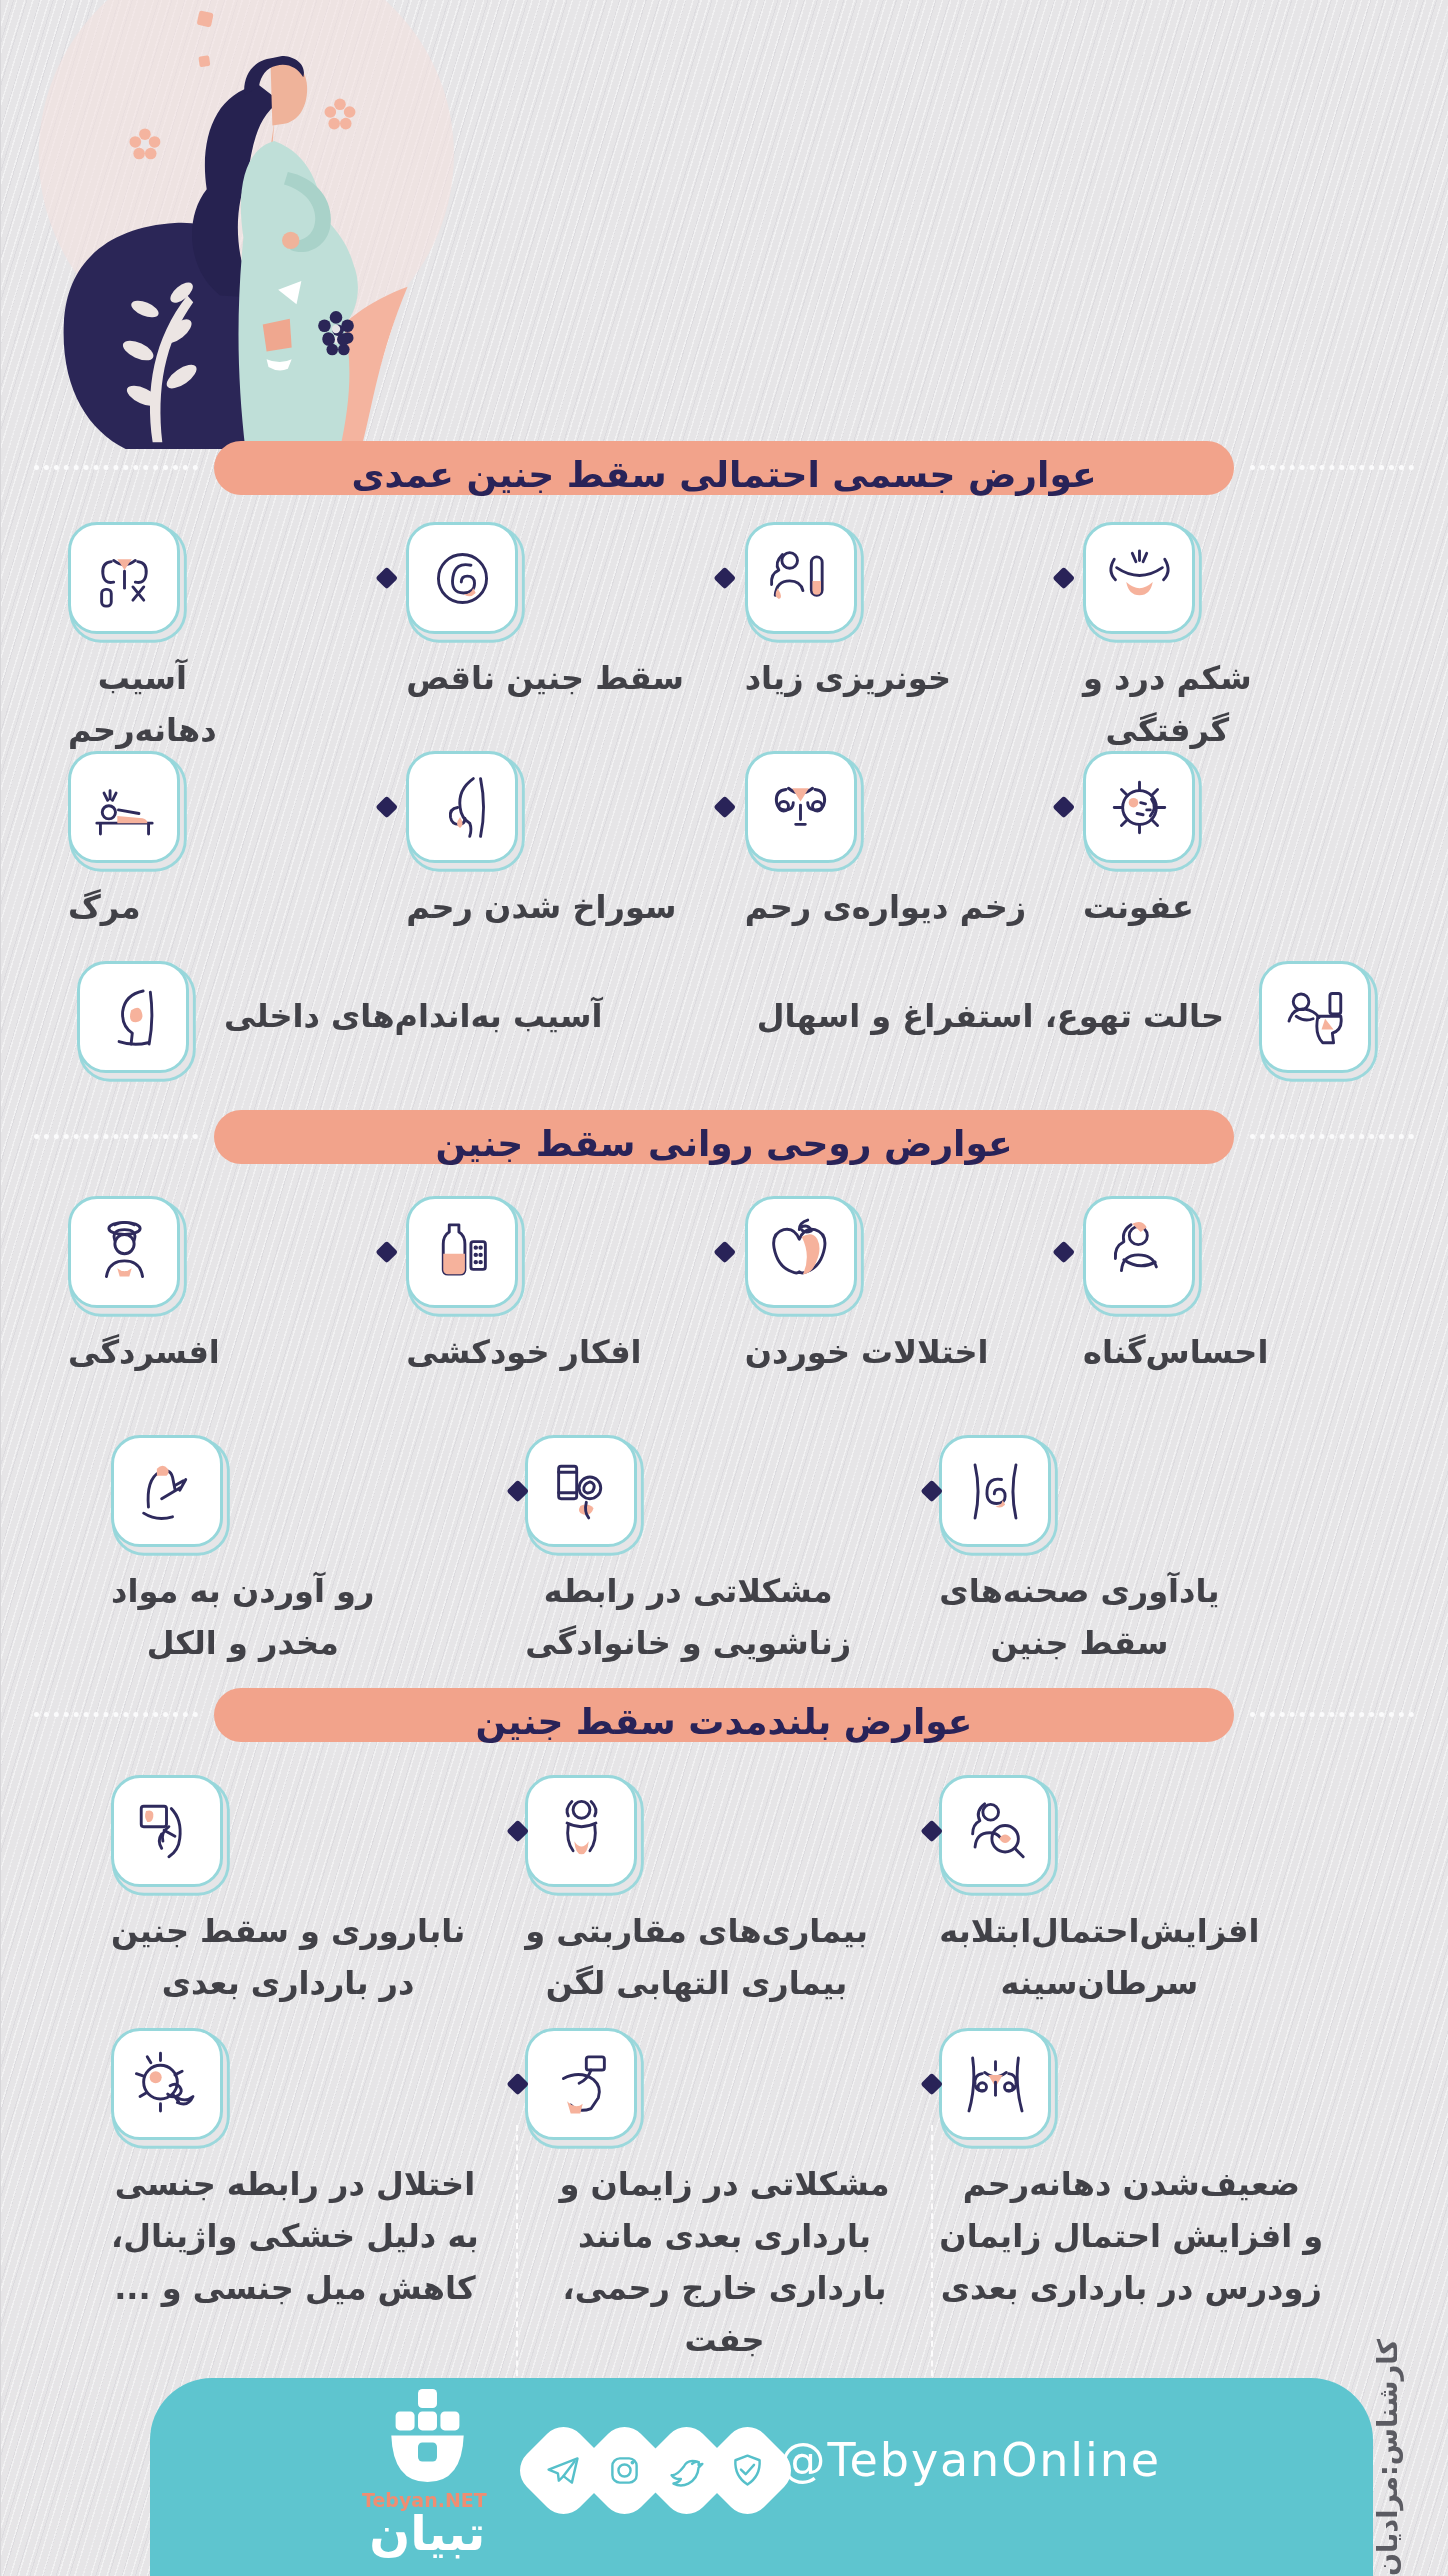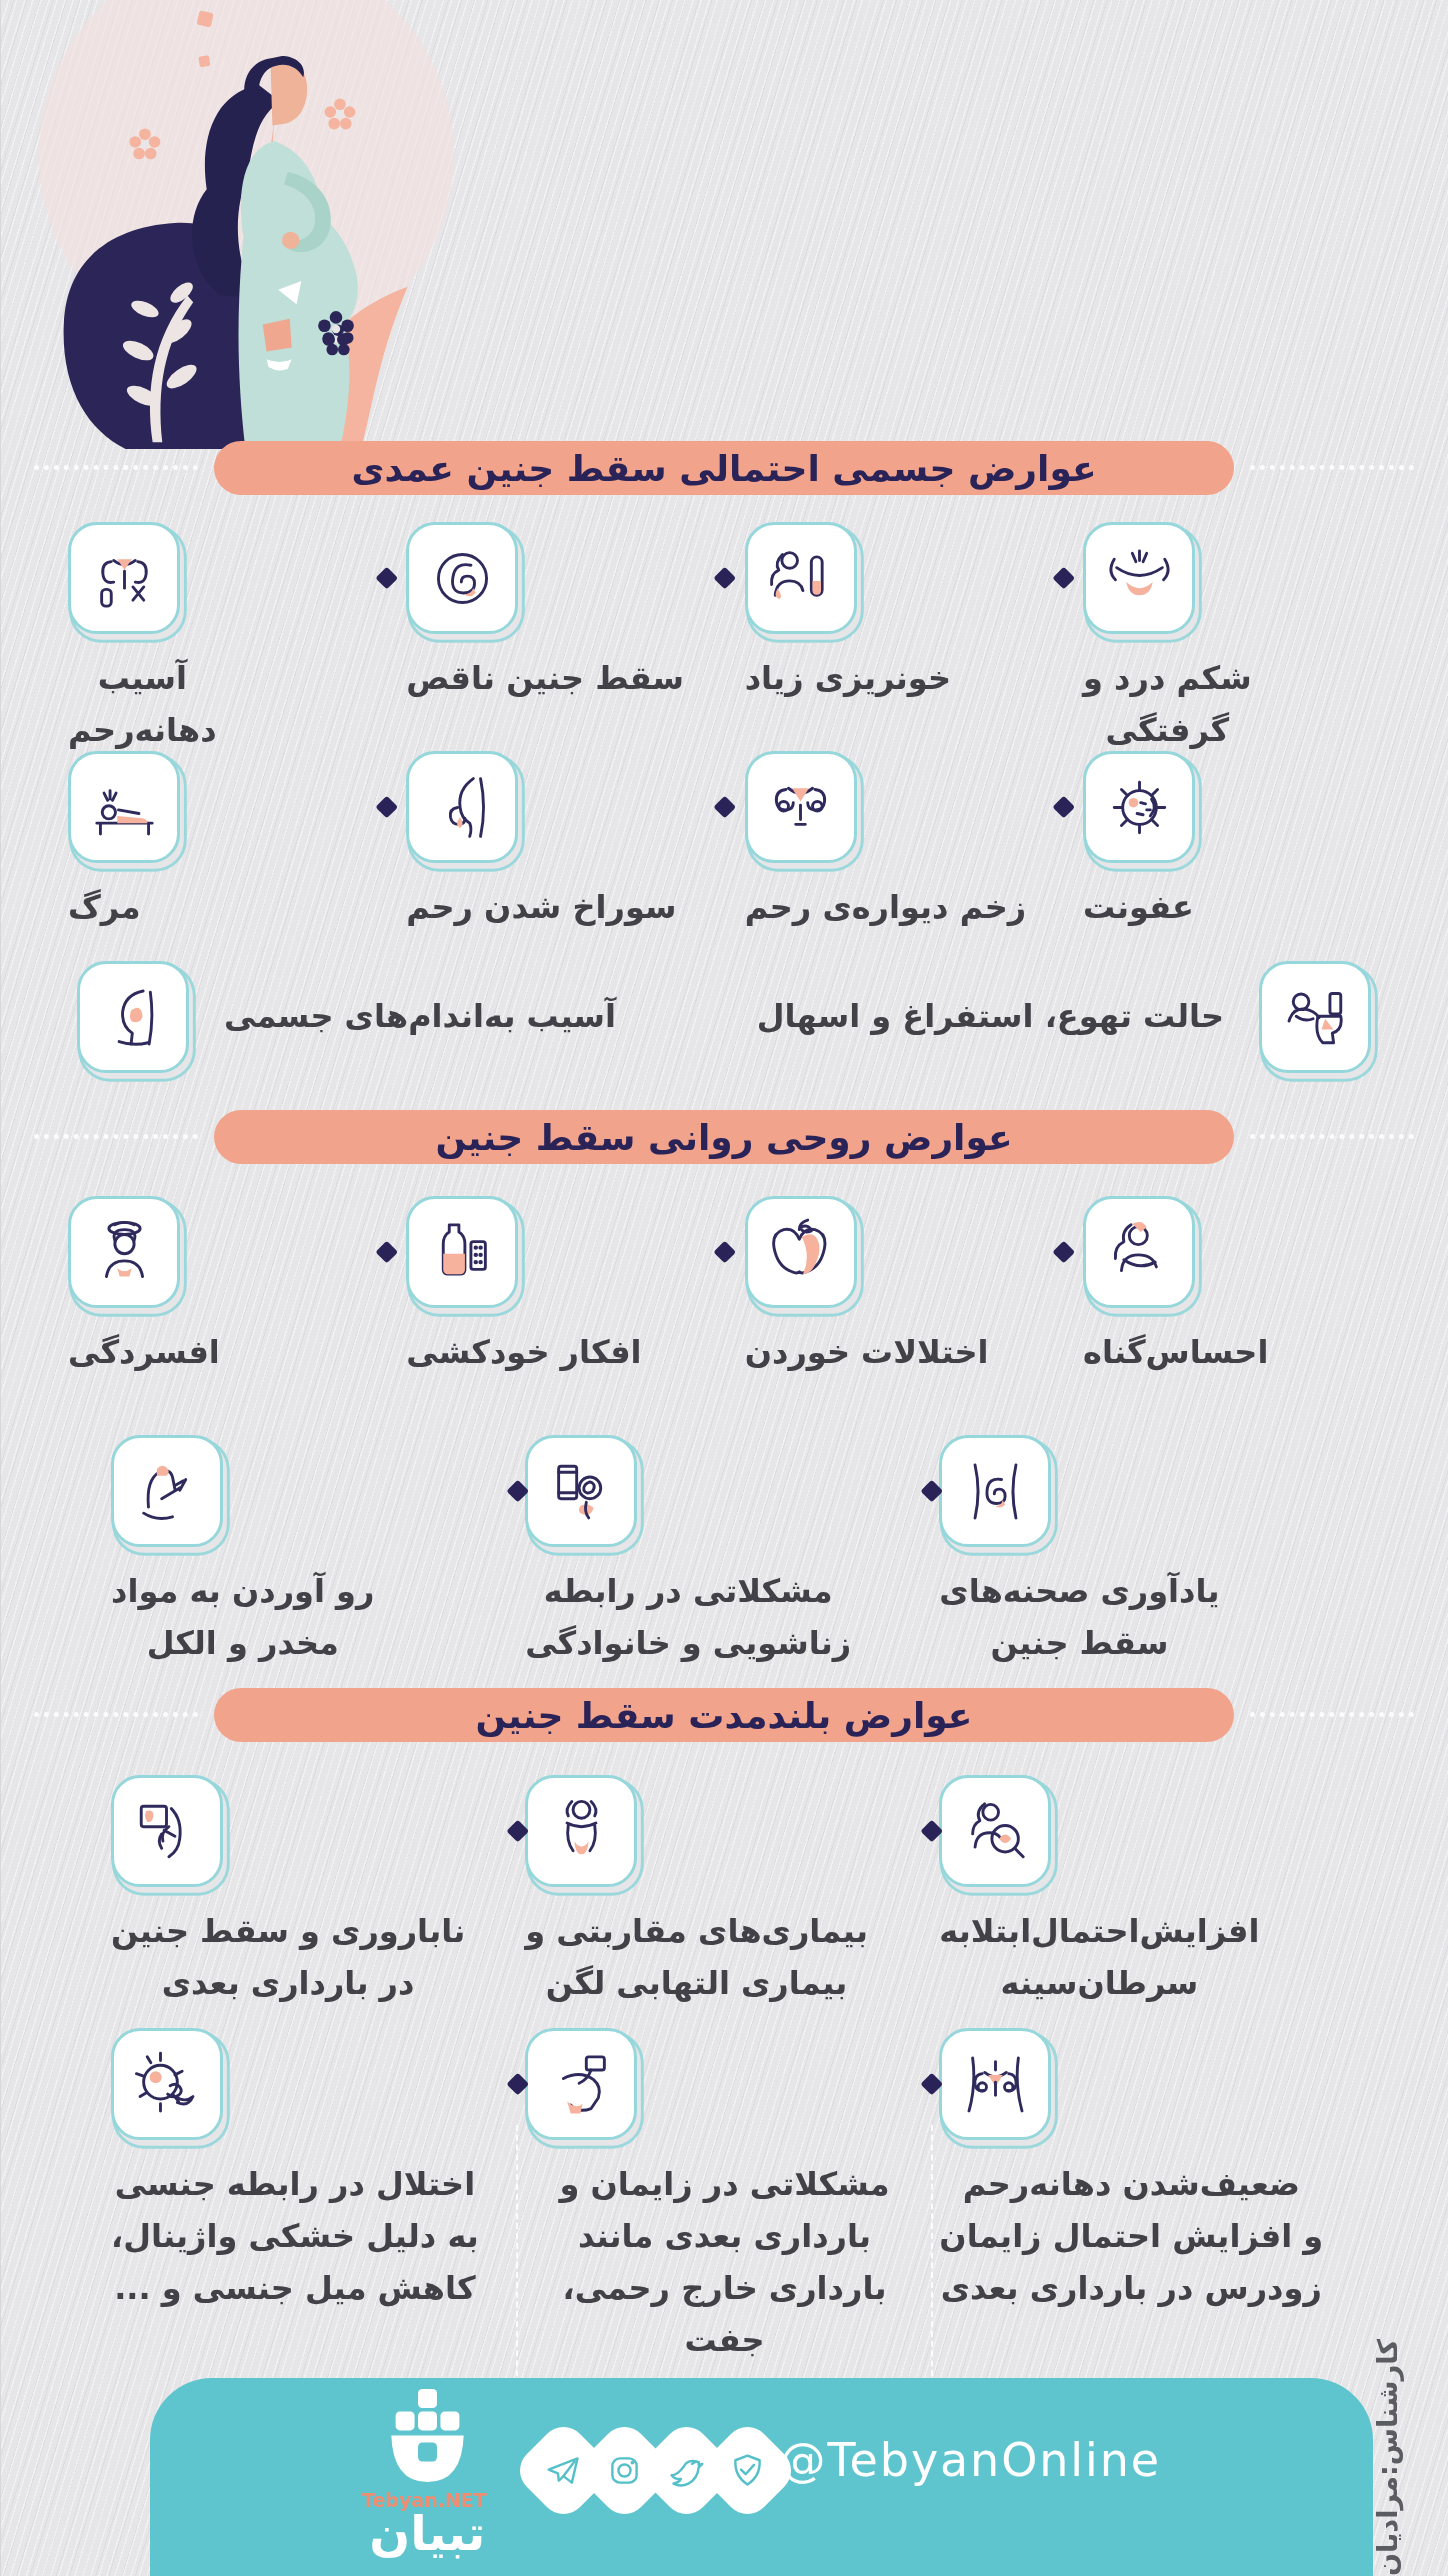--- a/index.html
+++ b/index.html
@@ -10,21 +10,21 @@
       repeating-linear-gradient(107deg, rgba(255,255,255,.45) 0 1.4px, rgba(255,255,255,0) 1.4px 7.7px),
       repeating-linear-gradient(107deg, rgba(186,184,194,.20) 0 1px, rgba(255,255,255,0) 1px 12.6px),
       #e6e5e7;}
   
   .illus{position:absolute;top:0;left:0;width:454px;height:449px}
   .title{position:absolute;top:114px;right:43px;text-align:right;color:#272253;font-weight:bold;
          font-size:89px;line-height:1.48;letter-spacing:-1px}
   .title-flower{position:absolute;left:315px;top:309px;width:42px;height:42px}
   
   .pill{position:absolute;left:214px;width:1020px;height:54px;background:#f2a38b;border-radius:27px;
-        display:flex;align-items:center;justify-content:center;
+        display:flex;align-items:flex-end;justify-content:center;
         font-size:36px;font-weight:bold;color:#292358}
   .dotline{position:absolute;top:24px;width:164px;border-top:5.8px dotted #fbfbfc}
   .dotline.dl-left{left:-180px}
   .dotline.dl-right{right:-180px}
   
   .row{position:absolute;display:flex}
   .row4{left:68px;width:1314px}
   .row3{left:111px;width:1227px}
   .row4 .cell{width:299px}
   .row3 .cell{width:406px}
@@ -272,21 +272,21 @@
             <path d="M34 31h19q2 11-7 14l1 8h-9q-7-7-4-22z"></path>
             <path class="p" d="M40 33l7 9h-10z"></path>
             <circle cx="20" cy="19" r="6.5"></circle>
             <path d="M10 35q3-11 13-10 8 1 12 7"></path>
             <path d="M16 31q7 5 14 2"></path>
           </svg>
         </div>
       <div class="lbl">حالت تهوع، استفراغ و اسهال</div>
     </div>
     <div class="icell">
-      <div class="lbl">آسیب به‌اندام‌های جسمی</div>
+      <div class="lbl">آسیب به‌اندام‌های داخلی</div>
       <div class="tile">
           <svg viewBox="0 0 64 64">
             <path d="M40 10q-15 3-17 17-1 12 8 18l-1 9"></path>
             <path d="M46 11q3 22-1 43"></path>
             <path class="p" d="M30 26q7-5 9 2 2 7-5 8-7 0-4-10z"></path>
             <path d="M20 52q12 4 24 1"></path>
           </svg>
         </div>
     </div>
   </div>

